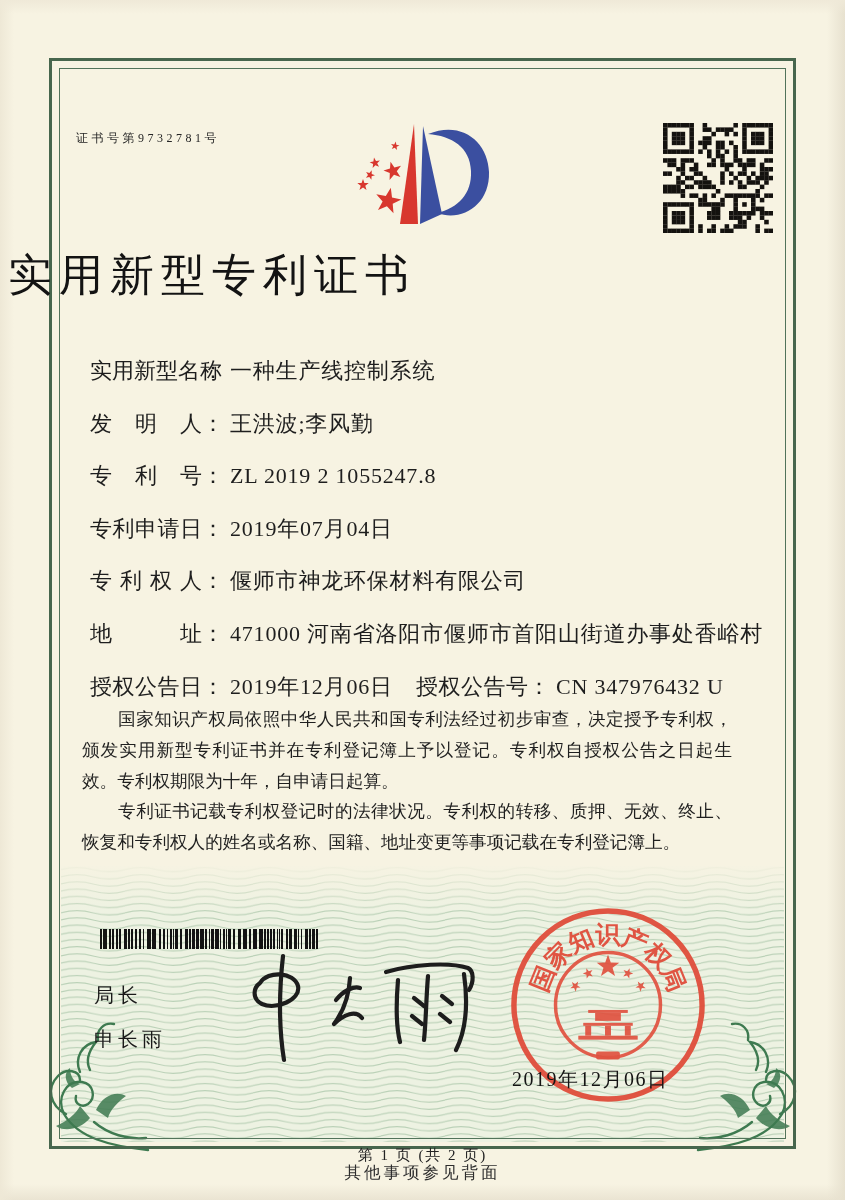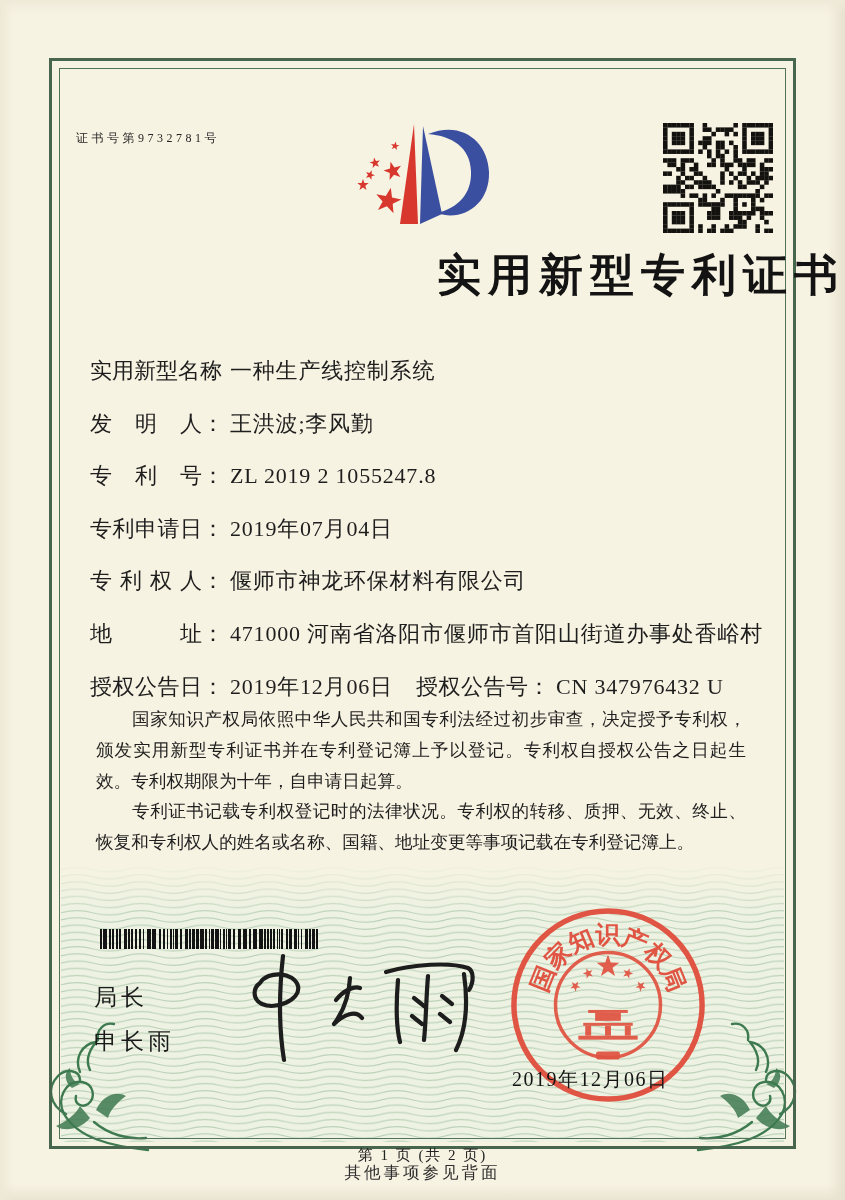--- a/index.html
+++ b/index.html
@@ -14,34 +14,34 @@
       #f7f3e2;
   }
   .band-wrap{position:absolute;left:61px;top:866px;width:723px;height:276px;}
   .frame-outer{position:absolute;left:49px;top:58px;width:747px;height:1091px;
     border:3px solid #47664d;box-sizing:border-box;}
   .frame-inner{position:absolute;left:59px;top:68px;width:727px;height:1071px;
     border:1.5px solid #52735a;box-sizing:border-box;}
   .cert-no{position:absolute;left:76px;top:130px;font-size:12px;letter-spacing:3.5px;color:#252525;}
   .logo{position:absolute;left:350px;top:112px;width:165px;height:128px;}
   .qr{position:absolute;left:663px;top:123px;width:110px;height:110px;}
-  .title{position:absolute;left:0;right:0;top:246px;text-align:right;
-    font-size:44px;font-weight:bold;letter-spacing:7px;color:#131313;}
+  .title{position:absolute;left:0;right:0;top:246px;text-align:left;
+    font-size:44px;font-weight:normal;letter-spacing:7px;color:#131313;padding-left:8px;}
   .fields{position:absolute;left:90px;top:356px;width:660px;font-size:22px;}
   .frow{height:52.6px;position:relative;white-space:nowrap;}
   .flabel{display:inline-block;width:112px;text-align:justify;text-align-last:justify;
     vertical-align:top;color:#1e1e1e;}
   .fcolon{display:inline-block;margin-right:6px;color:#1e1e1e;}
   .fvalue{letter-spacing:0.8px;color:#1e1e1e;}
   .pair2{position:absolute;left:326px;top:0;}
-  .paras{position:absolute;left:96px;top:704px;width:650px;font-size:17.6px;
+  .paras{position:absolute;left:82px;top:704px;width:650px;font-size:17.6px;
     line-height:30.8px;text-align:justify;color:#1f1f1f;}
   .paras p{margin:0;text-indent:2.05em;}
   .barcode{position:absolute;left:100px;top:929px;width:219px;height:20px;}
-  .director{position:absolute;left:94px;top:982px;font-size:23px;letter-spacing:4px;color:#1a1a1a;}
+  .director{position:absolute;left:94px;top:982px;font-size:20px;letter-spacing:4px;color:#1a1a1a;}
   .director div{height:44px;}
   .signature{position:absolute;left:228px;top:948px;width:250px;height:120px;}
   .seal{position:absolute;left:506px;top:903px;width:204px;height:204px;opacity:.93;}
   .seal-date{position:absolute;left:512px;top:1066px;font-size:20px;letter-spacing:1.5px;color:#141414;}
   .page-footer{position:absolute;left:0;right:0;top:1112px;text-align:center;
     font-size:15px;letter-spacing:2px;color:#222;margin-top:34px;}
   .back-note{position:absolute;left:0;right:0;top:1162px;text-align:center;
     font-size:16.5px;letter-spacing:3px;color:#2d2d2d;}
   .orn{position:absolute;width:120px;height:140px;}
   .orn-left{left:36px;top:1018px;}

